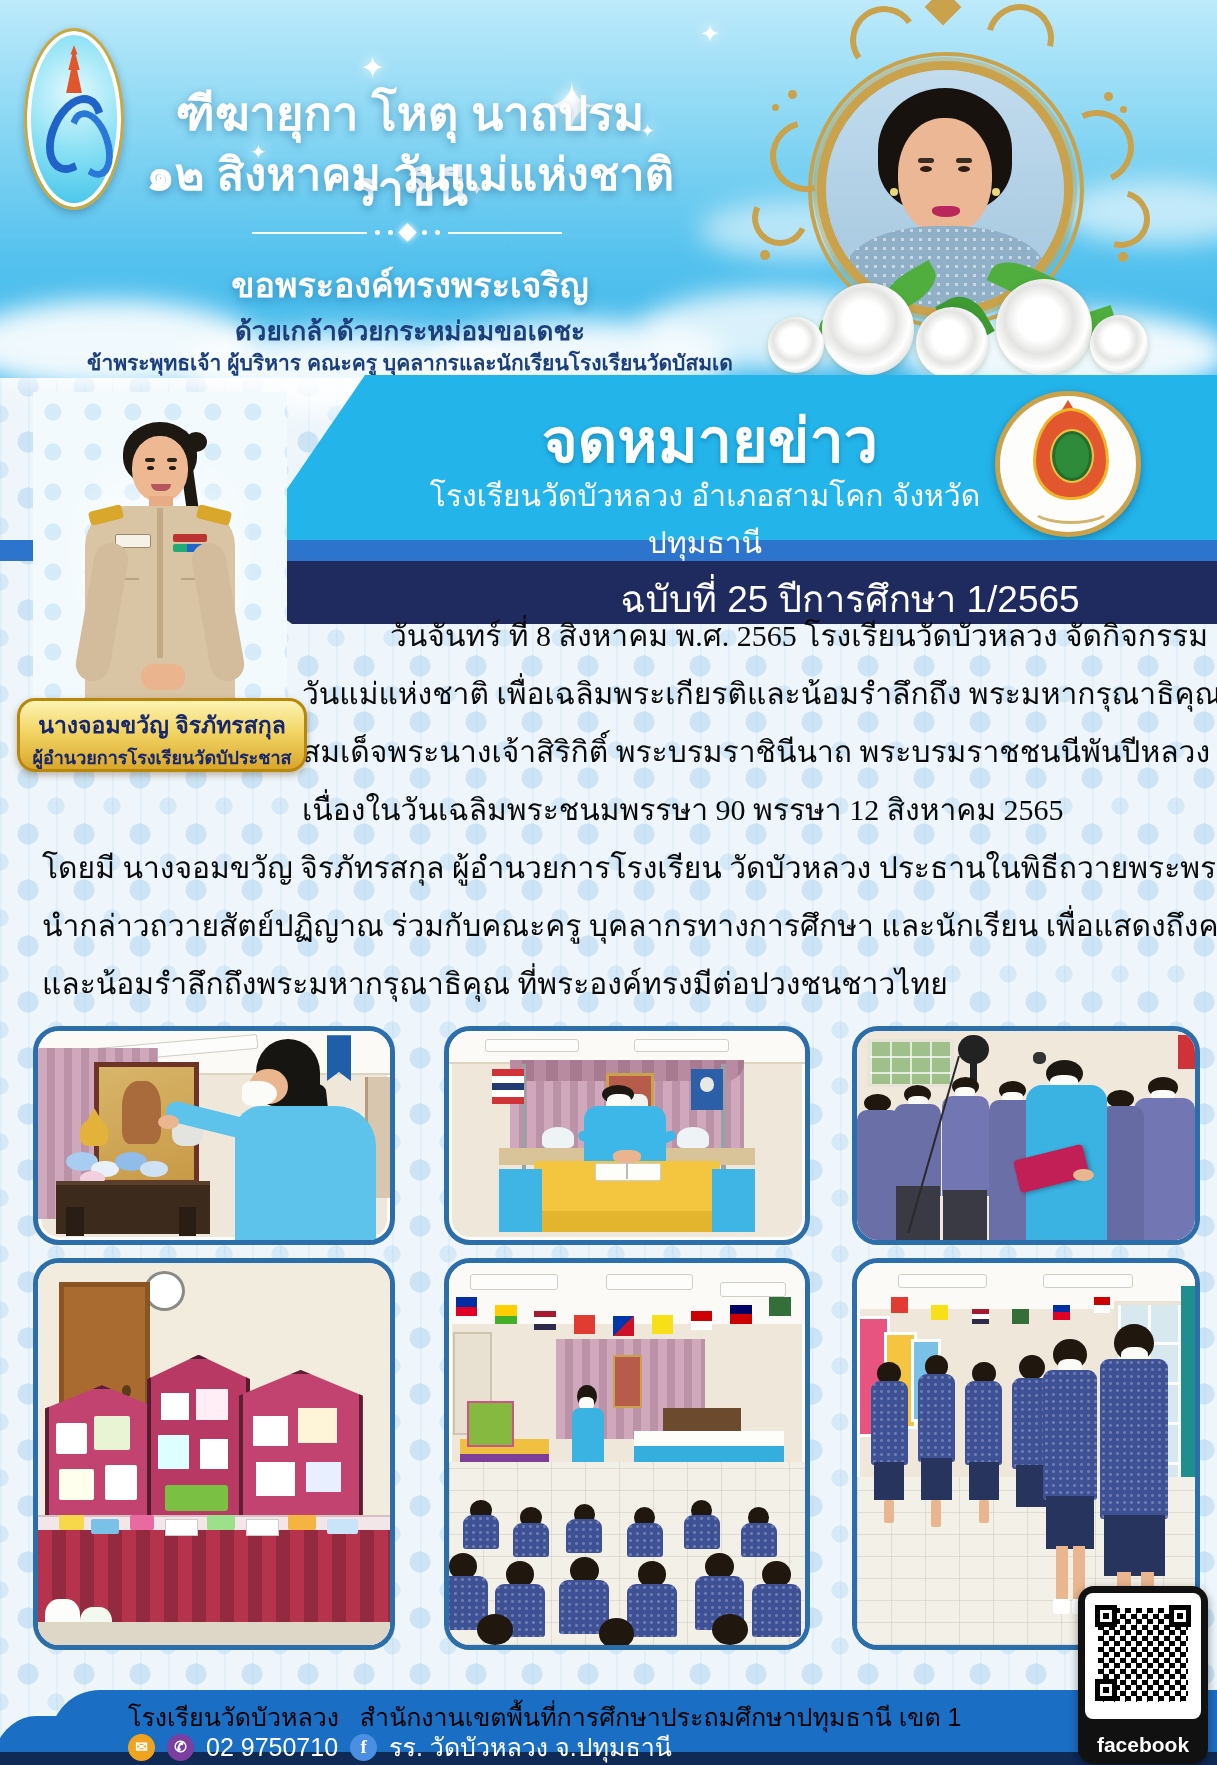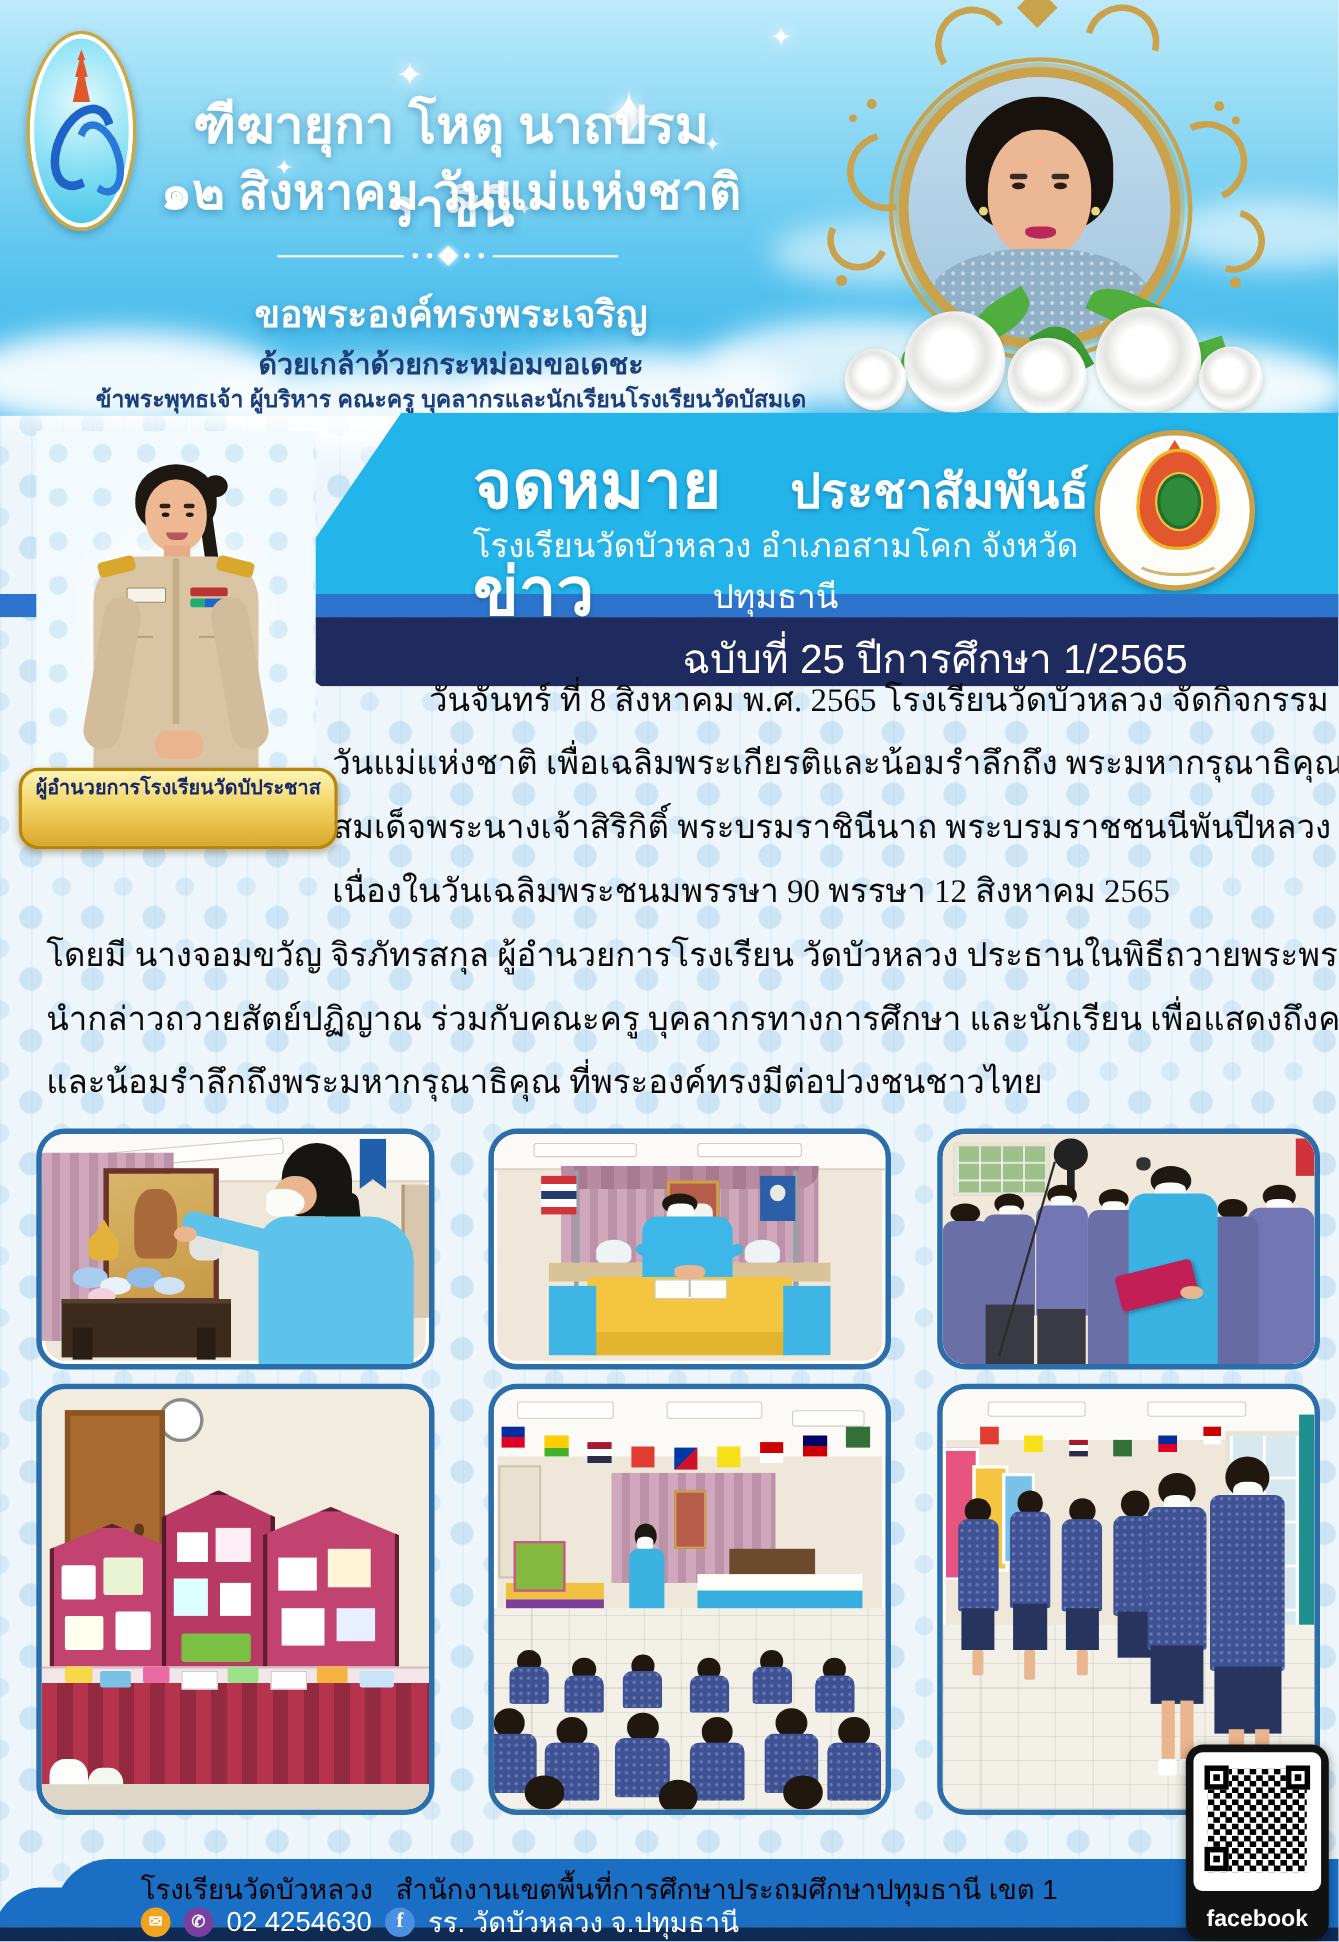--- a/index.html
+++ b/index.html
@@ -200,21 +200,20 @@
   <div class="flower" style="left:62px;top:28px;width:92px;height:92px;"></div>
   <div class="flower" style="left:236px;top:24px;width:96px;height:96px;"></div>
   <div class="flower" style="left:156px;top:52px;width:72px;height:72px;"></div>
   <div class="flower" style="left:8px;top:62px;width:56px;height:56px;"></div>
   <div class="flower" style="left:330px;top:60px;width:58px;height:58px;"></div>
 </div>
 
 <div class="abs news-band"></div>
 <div class="abs" style="left:430px;top:392px;width:560px;display:flex;align-items:baseline;justify-content:center;gap:1px;z-index:2;">
   <span style="font-size:61px;font-weight:bold;color:#fff;text-shadow:0 2px 5px rgba(10,70,110,.4);">จดหมายข่าว</span>
-  <span style="font-size:44px;font-weight:bold;color:#fff;text-shadow:0 2px 5px rgba(10,70,110,.4);">ประชาสัมพันธ์</span>
 </div>
 <div class="abs ctr" style="left:410px;top:472px;width:590px;font-size:30px;color:#fff;z-index:2;">โรงเรียนวัดบัวหลวง อำเภอสามโคก จังหวัดปทุมธานี</div>
 <div class="abs school-logo">
   <div class="abs emblem-top"></div>
   <div class="abs emblem">
     <div class="abs emblem-core"></div>
   </div>
   <div class="abs emblem-arc"></div>
 </div>
 
@@ -242,20 +241,21 @@
   <div class="p" style="left:140px;top:142px;width:34px;height:8px;background:#b33;border-radius:2px;"></div>
   <div class="p" style="left:140px;top:152px;width:34px;height:8px;background:linear-gradient(90deg,#2a7 0 40%,#26c 40%);border-radius:2px;"></div>
   <div class="p" style="left:82px;top:142px;width:34px;height:12px;background:#f6f2e8;border:1px solid #9a8a6a;border-radius:2px;"></div>
   <div class="p" style="left:62px;top:170px;width:44px;height:16px;border-bottom:2px solid #b9a27e;"></div>
   <div class="p" style="left:148px;top:170px;width:44px;height:16px;border-bottom:2px solid #b9a27e;"></div>
   <div class="p" style="left:52px;top:150px;width:34px;height:140px;background:#d2bc9b;border-radius:20px;transform:rotate(10deg);"></div>
   <div class="p" style="left:168px;top:150px;width:34px;height:140px;background:#d2bc9b;border-radius:20px;transform:rotate(-10deg);"></div>
   <div class="p" style="left:108px;top:272px;width:44px;height:26px;background:#eab58e;border-radius:12px;"></div>
 </div>
 <div class="abs gold-label" style="z-index:3;">
+  <div class="l1">นางจอมขวัญ จิรภัทรสกุล</div>
   <div class="l2">ผู้อำนวยการโรงเรียนวัดบัประชาส</div>
 </div>
 
 <div class="article-line" style="left:390px;top:612px;">วันจันทร์ ที่ 8 สิงหาคม พ.ศ. 2565 โรงเรียนวัดบัวหลวง จัดกิจกรรม</div>
 <div class="article-line" style="left:302px;top:670px;">วันแม่แห่งชาติ เพื่อเฉลิมพระเกียรติและน้อมรำลึกถึง พระมหากรุณาธิคุณ</div>
 <div class="article-line" style="left:302px;top:728px;">สมเด็จพระนางเจ้าสิริกิติ์ พระบรมราชินีนาถ พระบรมราชชนนีพันปีหลวง</div>
 <div class="article-line" style="left:302px;top:786px;">เนื่องในวันเฉลิมพระชนมพรรษา 90 พรรษา 12 สิงหาคม 2565</div>
 <div class="article-line" style="left:42px;top:844px;">โดยมี นางจอมขวัญ จิรภัทรสกุล ผู้อำนวยการโรงเรียน วัดบัวหลวง ประธานในพิธีถวายพระพรชัยมงคล</div>
 <div class="article-line" style="left:42px;top:902px;">นำกล่าวถวายสัตย์ปฏิญาณ ร่วมกับคณะครู บุคลากรทางการศึกษา และนักเรียน เพื่อแสดงถึงความจงรักภักดี</div>
 <div class="article-line" style="left:42px;top:960px;">และน้อมรำลึกถึงพระมหากรุณาธิคุณ ที่พระองค์ทรงมีต่อปวงชนชาวไทย</div>
@@ -531,16 +531,16 @@
   <div class="qr-label">facebook</div>
 </div>
 
 <div class="abs footer-band"></div>
 <div class="abs footer-fill"></div>
 <div class="abs footer-bottom"></div>
 <div class="abs f-line1">โรงเรียนวัดบัวหลวง   สำนักงานเขตพื้นที่การศึกษาประถมศึกษาปทุมธานี เขต 1</div>
 <div class="abs f-line2">
   <span class="fi" style="background:#f0a31f;">✉</span>
   <span class="fi" style="background:#7b3fa0;">✆</span>
-  <span>02 4254630</span>
+  <span>02 9750710</span>
   <span class="fi" style="background:#4b8fe2;font-family:'Liberation Serif',serif;font-size:19px;">f</span>
   <span>รร. วัดบัวหลวง จ.ปทุมธานี</span>
 </div>
 
 </body></html>

